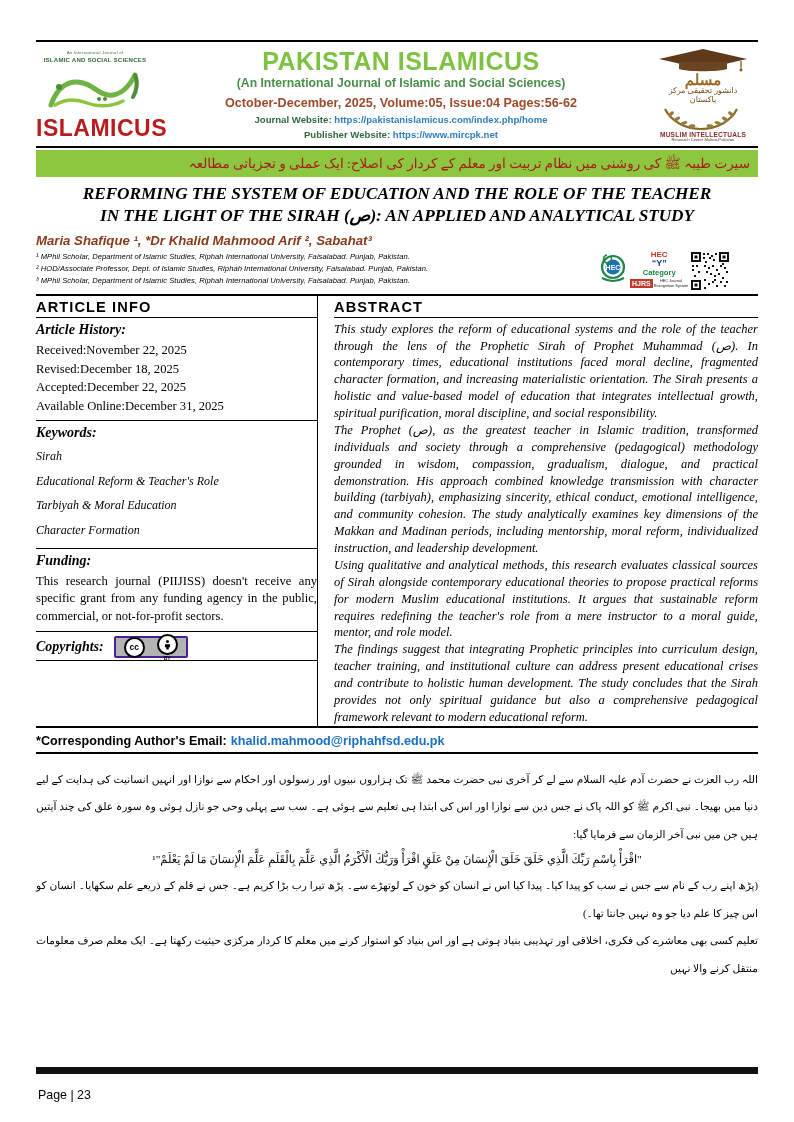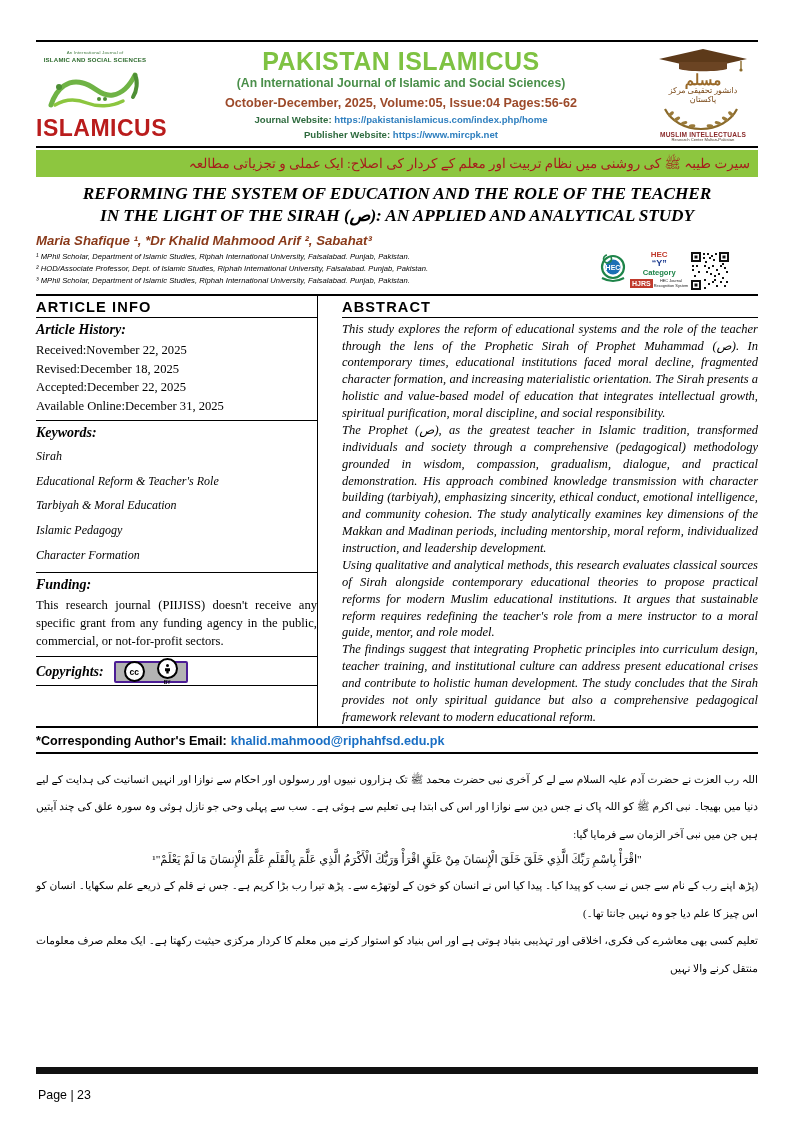--- a/index.html
+++ b/index.html
@@ -131,21 +131,21 @@
     font-weight:bold;font-size:7px;padding:1px 2px;
   }
   .hjrs-sub{font-family:"Liberation Sans",sans-serif;font-size:3.9px;color:#222;line-height:1.15;}
   .qr{width:40px;height:40px;}
 
   .rule-thick{border-top:2.5px solid #000;margin-top:3px;}
 
   
   .grid{display:flex;margin-top:0;}
   .col-left{width:281px;flex:0 0 281px;box-sizing:border-box;}
-  .col-right{flex:1 1 auto;box-sizing:border-box;padding-left:24px;border-left:1.6px solid #000;}
+  .col-right{flex:1 1 auto;box-sizing:border-box;padding-left:16px;border-left:1.6px solid #000;}
 
   .sec-head{
     font-family:"Liberation Sans",sans-serif;font-weight:bold;
     font-size:14.6px;letter-spacing:1.1px;
     padding:3px 0 2px 0;
   }
   .hrule{border-top:1.8px solid #000;}
   .hrule-thin{border-top:1.3px solid #000;}
 
   .sub-head{
@@ -410,21 +410,20 @@
         <span class="lbl">Available Online:</span>
         <span class="val">December 31, 2025</span>
       </div>
 
       <div class="hrule-thin" style="margin-top:4px;"></div>
 
       <div class="sub-head">Keywords:</div>
       <div class="kw">Sirah</div>
       <div class="kw">Educational Reform &amp; Teacher's Role</div>
       <div class="kw">Tarbiyah &amp; Moral Education</div>
-      <div class="kw">Islamic Pedagogy</div>
       <div class="kw">Character Formation</div>
 
       <div class="hrule-thin" style="margin-top:5px;"></div>
 
       <div class="sub-head">Funding:</div>
       <div class="body-text">This research journal (PIIJISS) doesn't receive any specific grant from any funding agency in the public, commercial, or not-for-profit sectors.</div>
 
       <div class="hrule-thin"></div>
 
       <div class="cc-row">

